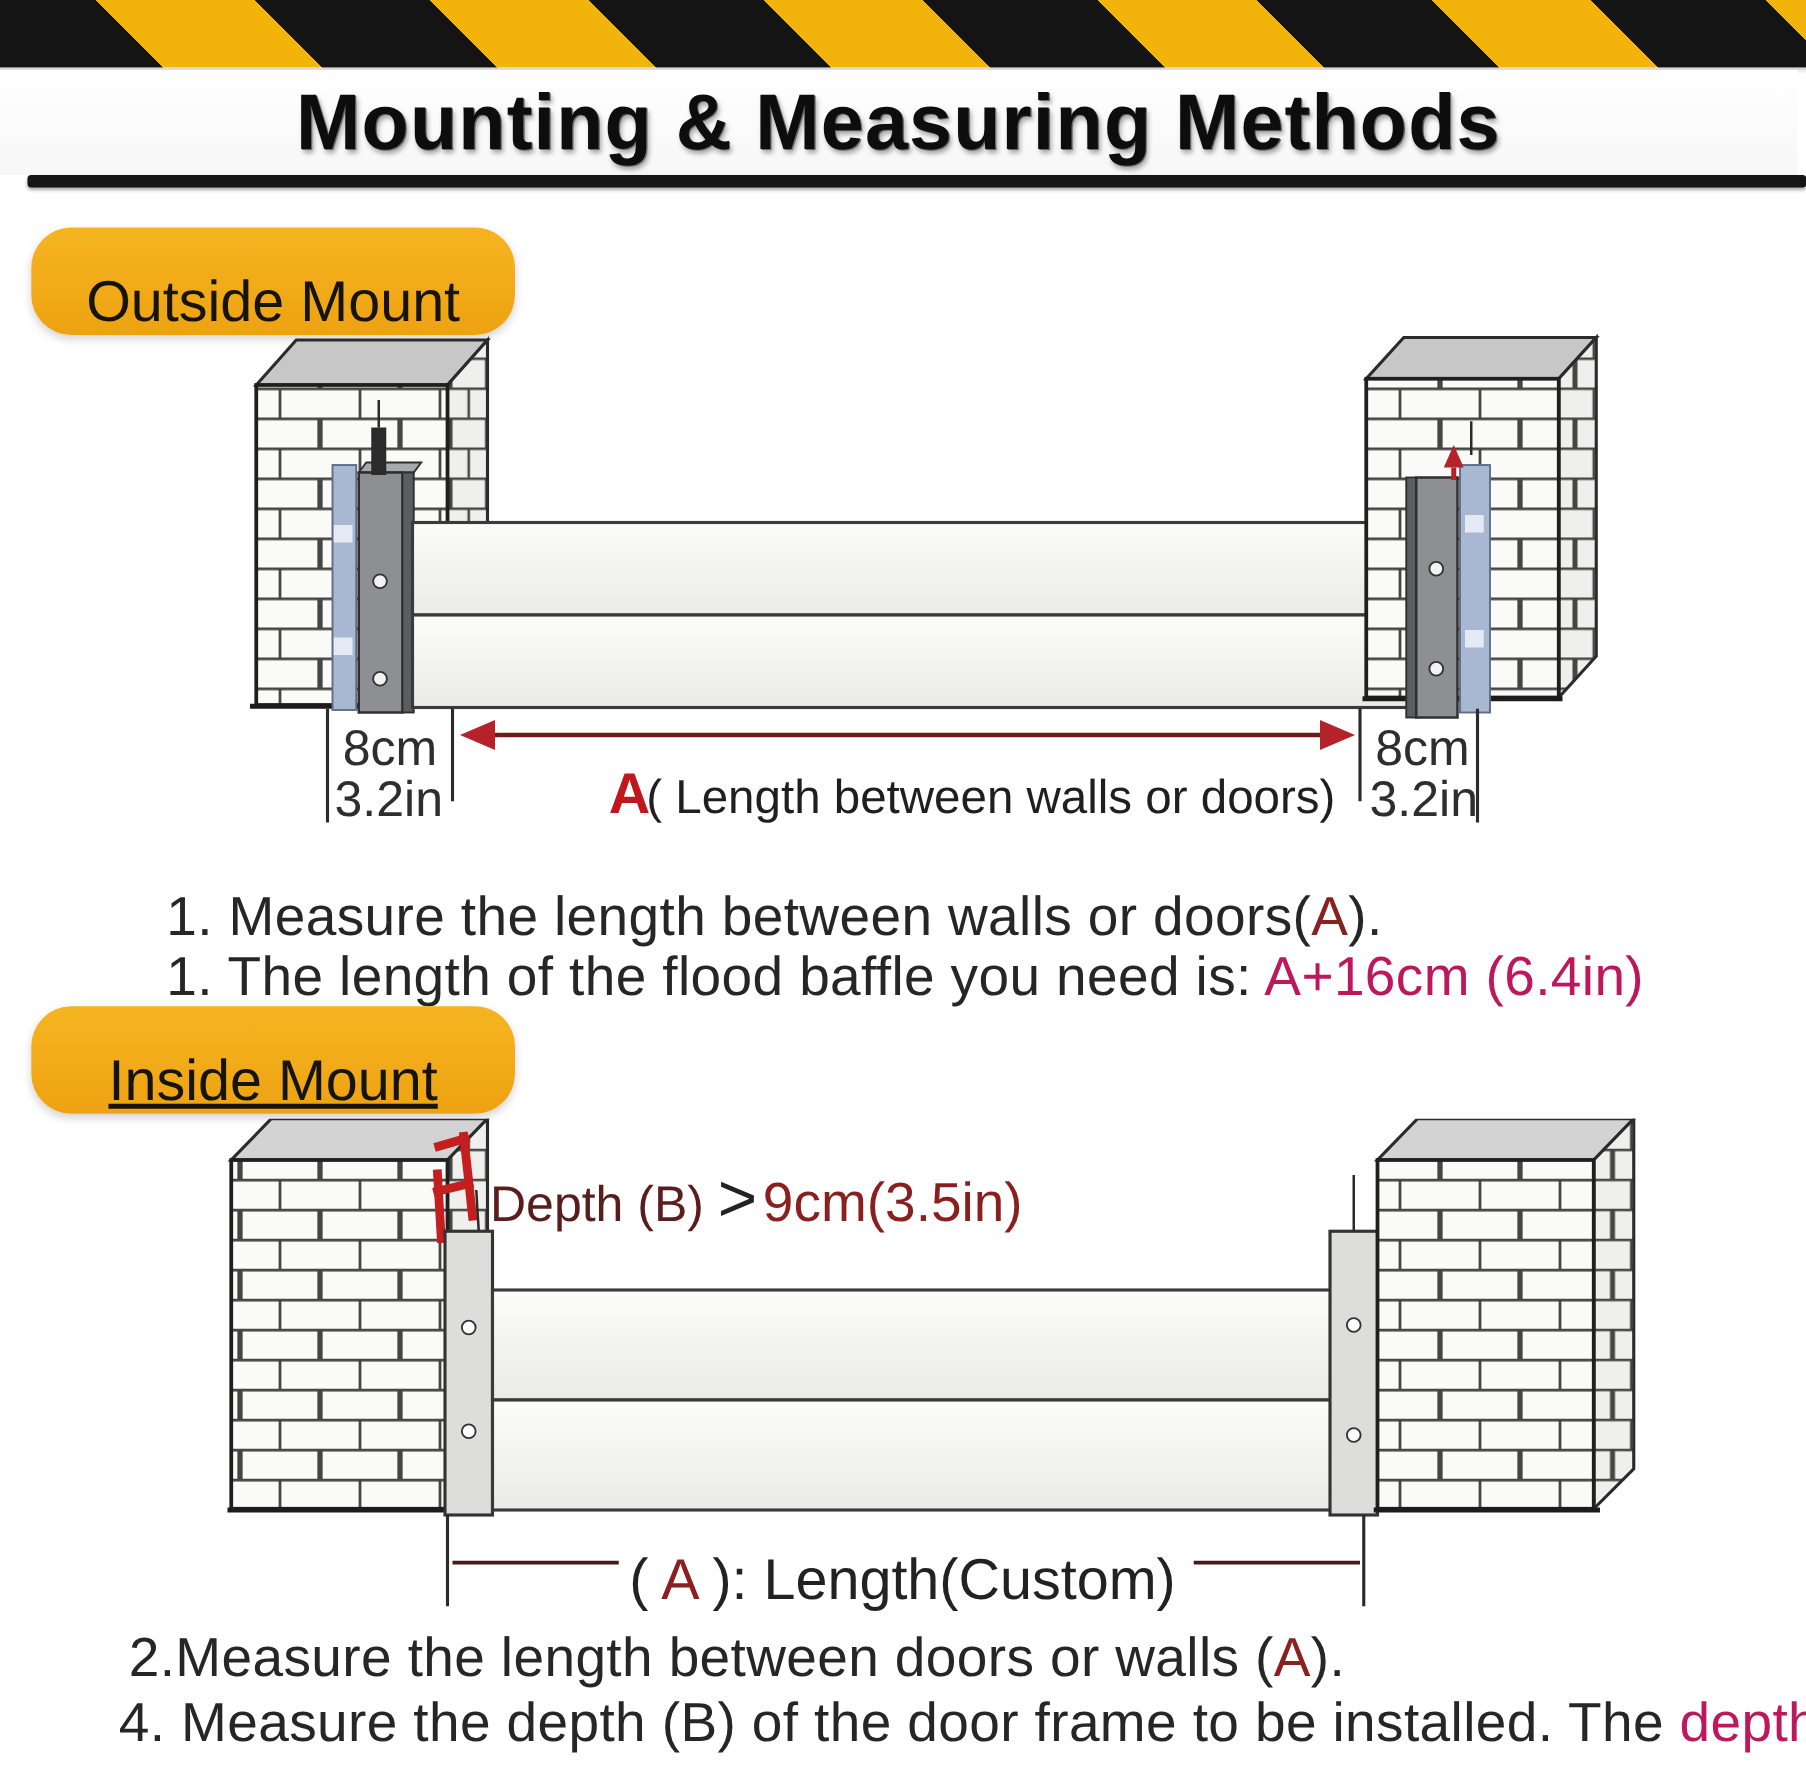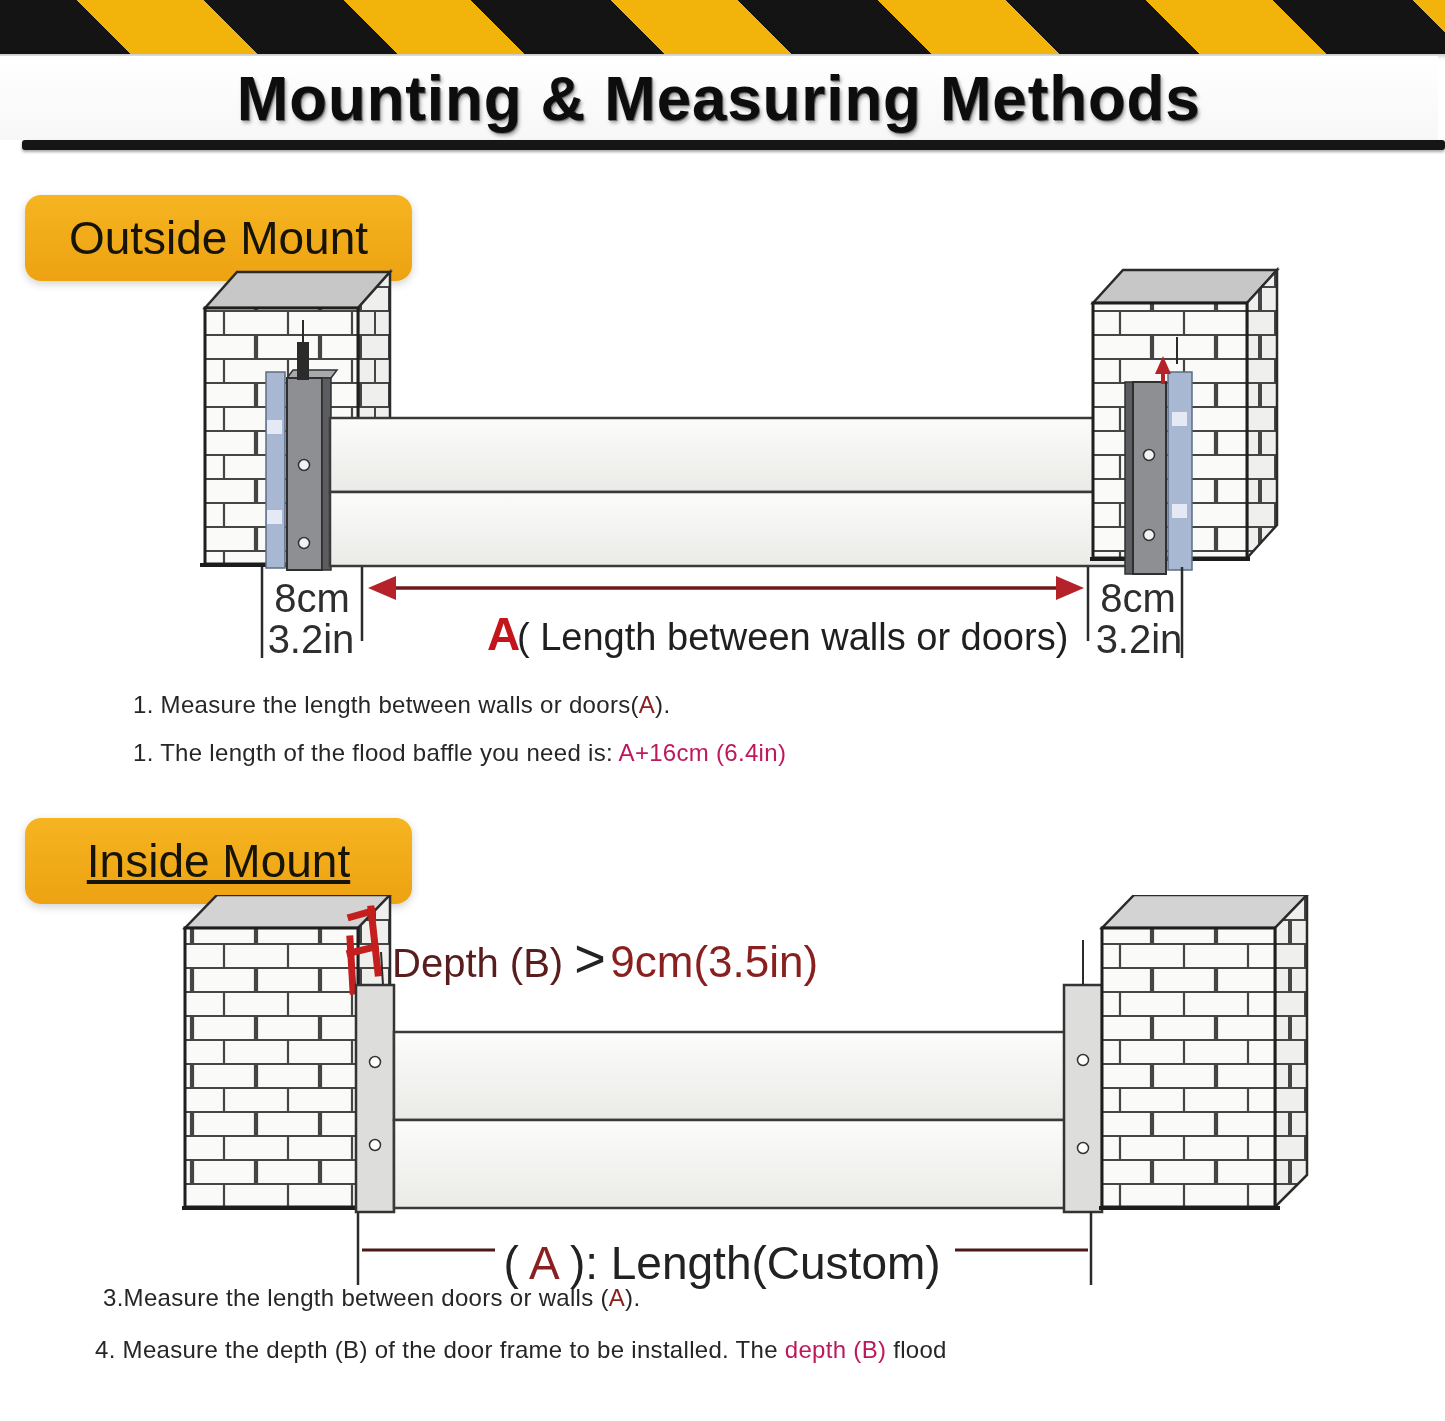--- a/index.html
+++ b/index.html
@@ -13,35 +13,35 @@
   .title-wrap{position:absolute;top:56px;left:0;width:1438px;height:84px;
     display:flex;align-items:center;justify-content:center;
     background:linear-gradient(180deg,#ffffff 0%,#f7f7f7 100%);}
   .main-title{font-size:63px;font-weight:700;letter-spacing:1px;color:#0d0d0d;
     transform:scaleX(.98);
     text-shadow:1px 1px 0 #6b6b6b,2px 3px 4px rgba(0,0,0,.35);}
   .title-bar{position:absolute;top:140px;left:22px;width:1423px;height:10px;
     background:#161616;border-radius:3px;box-shadow:0 2px 3px rgba(0,0,0,.35);}
 
   
-  .badge{position:absolute;left:25px;width:387px;height:86px;border-radius:16px;
+  .badge{position:absolute;left:25px;width:387px;height:86px;border-radius:32px;
     background:linear-gradient(180deg,#f6b421 0%,#eda212 100%);
-    display:flex;align-items:center;justify-content:center;
-    font-size:46px;color:#161408;box-shadow:0 3px 8px rgba(0,0,0,.18);margin-top:13px;}
+    display:flex;align-items:flex-end;justify-content:center;
+    font-size:46px;color:#161408;box-shadow:0 3px 8px rgba(0,0,0,.18);}
   #badge-outside{top:182px;}
   #badge-inside{top:805px;text-decoration:underline;}
 
   
   .diagram{position:absolute;left:0;width:1445px;}
   #diagram-outside{top:262px;height:410px;}
   #diagram-inside{top:895px;height:400px;}
   svg text{font-family:"Liberation Sans", sans-serif;}
 
   
-  .step{position:absolute;font-size:24px;color:#262626;letter-spacing:.3px;white-space:nowrap;}
+  .step{position:absolute;font-size:44px;color:#262626;letter-spacing:.3px;white-space:nowrap;margin-top:18px;}
   #o-step1{left:133px;top:691px;}
   #o-step2{left:133px;top:739px;}
   #i-step1{left:103px;top:1284px;}
   #i-step2-l1{left:95px;top:1336px;}
   #i-step2-l2{left:64px;top:1376px;}
   .red{color:#8a2020;}
   .maroon{color:#be185d;}
 </style>
 </head>
 <body>
@@ -214,16 +214,16 @@
       <line x1="362" y1="355" x2="495" y2="355" stroke="#4a1a1a" stroke-width="3"></line>
       <line x1="955" y1="355" x2="1088" y2="355" stroke="#4a1a1a" stroke-width="3"></line>
     </g>
     <text x="722" y="384" text-anchor="middle" font-size="46">
       <tspan fill="#222">(</tspan>
       <tspan fill="#8a2020">A</tspan>
       <tspan fill="#222">): Length(Custom)</tspan>
     </text>
   </svg>
 
-  <div class="step" id="i-step1"><span>3.Measure the length between doors or walls (</span><span class="red">A</span><span>).</span></div>
+  <div class="step" id="i-step1"><span>2.Measure the length between doors or walls (</span><span class="red">A</span><span>).</span></div>
   <div class="step" id="i-step2-l1"><span>4. Measure the depth (B) of the door frame to be installed. The </span><span class="maroon">depth (B)</span><span> flood</span></div>
 
 </div>
 
 </body></html>

